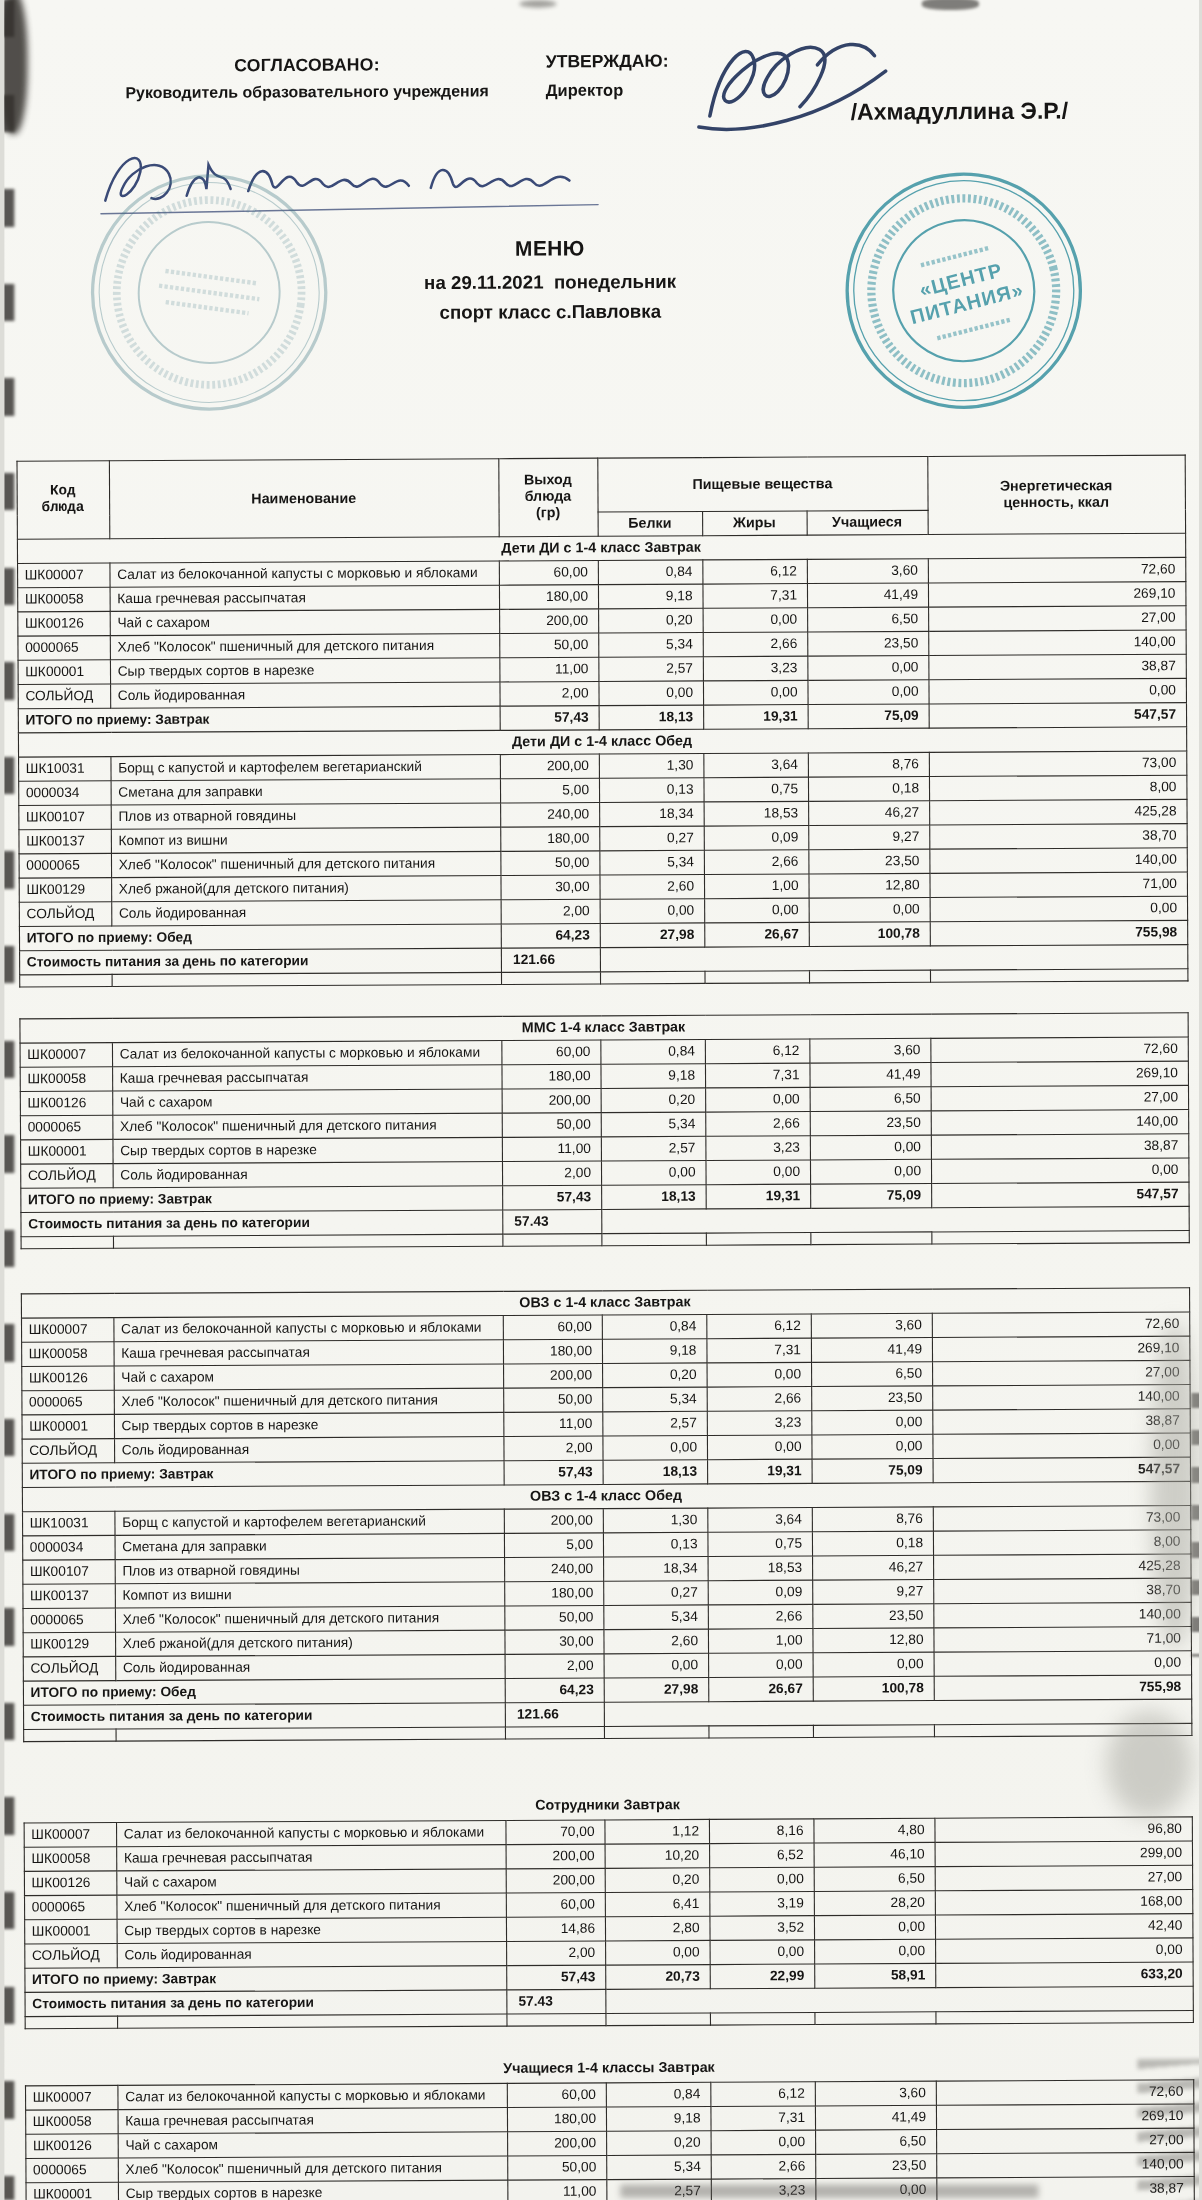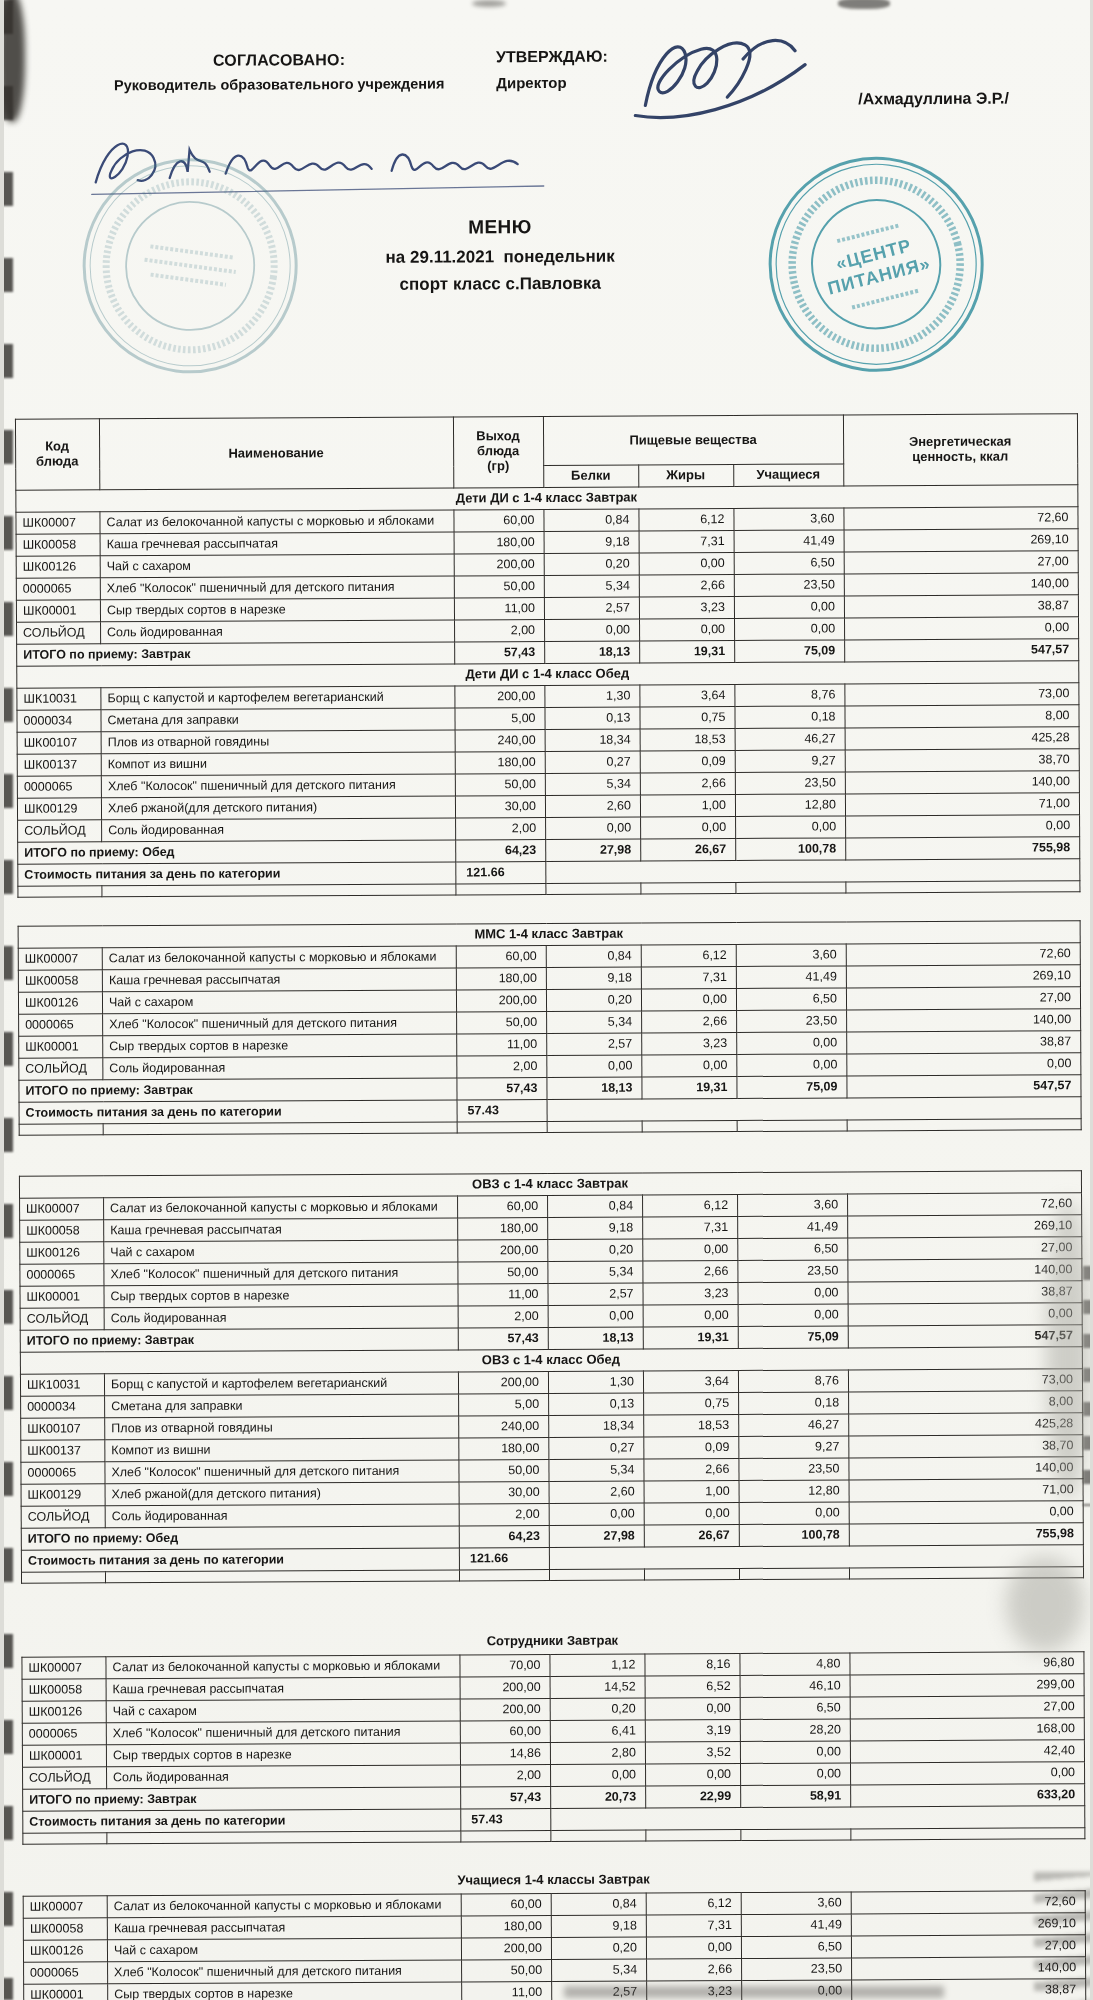--- a/index.html
+++ b/index.html
@@ -9,21 +9,21 @@
     overflow:hidden;font-family:"Liberation Sans",sans-serif;color:#161514;
   }
   .sheet{position:absolute;inset:0;transform:rotate(-0.3deg);}
   
   .agreed{position:absolute;left:60px;top:50px;width:440px;text-align:center;font-weight:bold;}
   .agreed .l1{font-size:16px;letter-spacing:.2px;}
   .agreed .l2{font-size:14.5px;margin-top:7px;}
   .approved{position:absolute;left:497px;top:48px;font-weight:bold;}
   .approved .l1{font-size:16px;}
   .approved .l2{font-size:15px;margin-top:8px;}
-  .director-name{position:absolute;left:859px;top:92px;font-weight:bold;font-size:16px;}
+  .director-name{position:absolute;left:774px;top:92px;font-weight:bold;font-size:21px;}
   .menu-title{position:absolute;left:250px;top:216px;width:500px;text-align:center;font-weight:bold;}
   .menu-title .t1{font-size:19px;letter-spacing:.4px;}
   .menu-title .t2{font-size:17px;margin-top:9px;white-space:pre-wrap;}
   .menu-title .t3{font-size:17px;margin-top:7px;}
   
   .sig-director{position:absolute;left:626px;top:26px;width:190px;height:104px;}
   .sig-head{position:absolute;left:86px;top:126px;width:470px;height:74px;}
   svg text{font-family:"Liberation Sans",sans-serif;}
   
   .stamp-left{position:absolute;left:74px;top:148px;width:232px;height:232px;opacity:.34;}
@@ -137,21 +137,21 @@
             <col style="width: 84px;">
             <col style="width: 354px;">
             <col style="width: 90px;">
             <col style="width: 95px;">
             <col style="width: 95px;">
             <col style="width: 110px;">
             <col style="width: 234px;">
           </colgroup>
           <thead>
             <tr>
-              <td class="h" rowspan="2"><span class="hwrap" style="width: 48px;">Код блюда</span></td>
+              <td class="h" rowspan="2"><span class="hwrap" style="width: 48px; font-family: Liberation Mono, monospace;">Код блюда</span></td>
               <td class="h" rowspan="2">Наименование</td>
               <td class="h" rowspan="2"><span class="hwrap" style="width: 58px;">Выход блюда (гр)</span></td>
               <td class="h" colspan="3">Пищевые вещества</td>
               <td class="h" rowspan="2"><span class="hwrap" style="width: 104px;">Энергетическая ценность, ккал</span></td>
             </tr>
             <tr>
               <td class="h">Белки</td>
               <td class="h">Жиры</td>
               <td class="h">Учащиеся</td>
             </tr>
@@ -588,21 +588,21 @@
               <td class="num">70,00</td>
               <td class="num">1,12</td>
               <td class="num">8,16</td>
               <td class="num">4,80</td>
               <td class="num">96,80</td>
             </tr>
             <tr>
               <td class="txt">ШК00058</td>
               <td class="txt">Каша гречневая рассыпчатая</td>
               <td class="num">200,00</td>
-              <td class="num">14,52</td>
+              <td class="num">10,20</td>
               <td class="num">6,52</td>
               <td class="num">46,10</td>
               <td class="num">299,00</td>
             </tr>
             <tr>
               <td class="txt">ШК00126</td>
               <td class="txt">Чай с сахаром</td>
               <td class="num">200,00</td>
               <td class="num">0,20</td>
               <td class="num">0,00</td>

